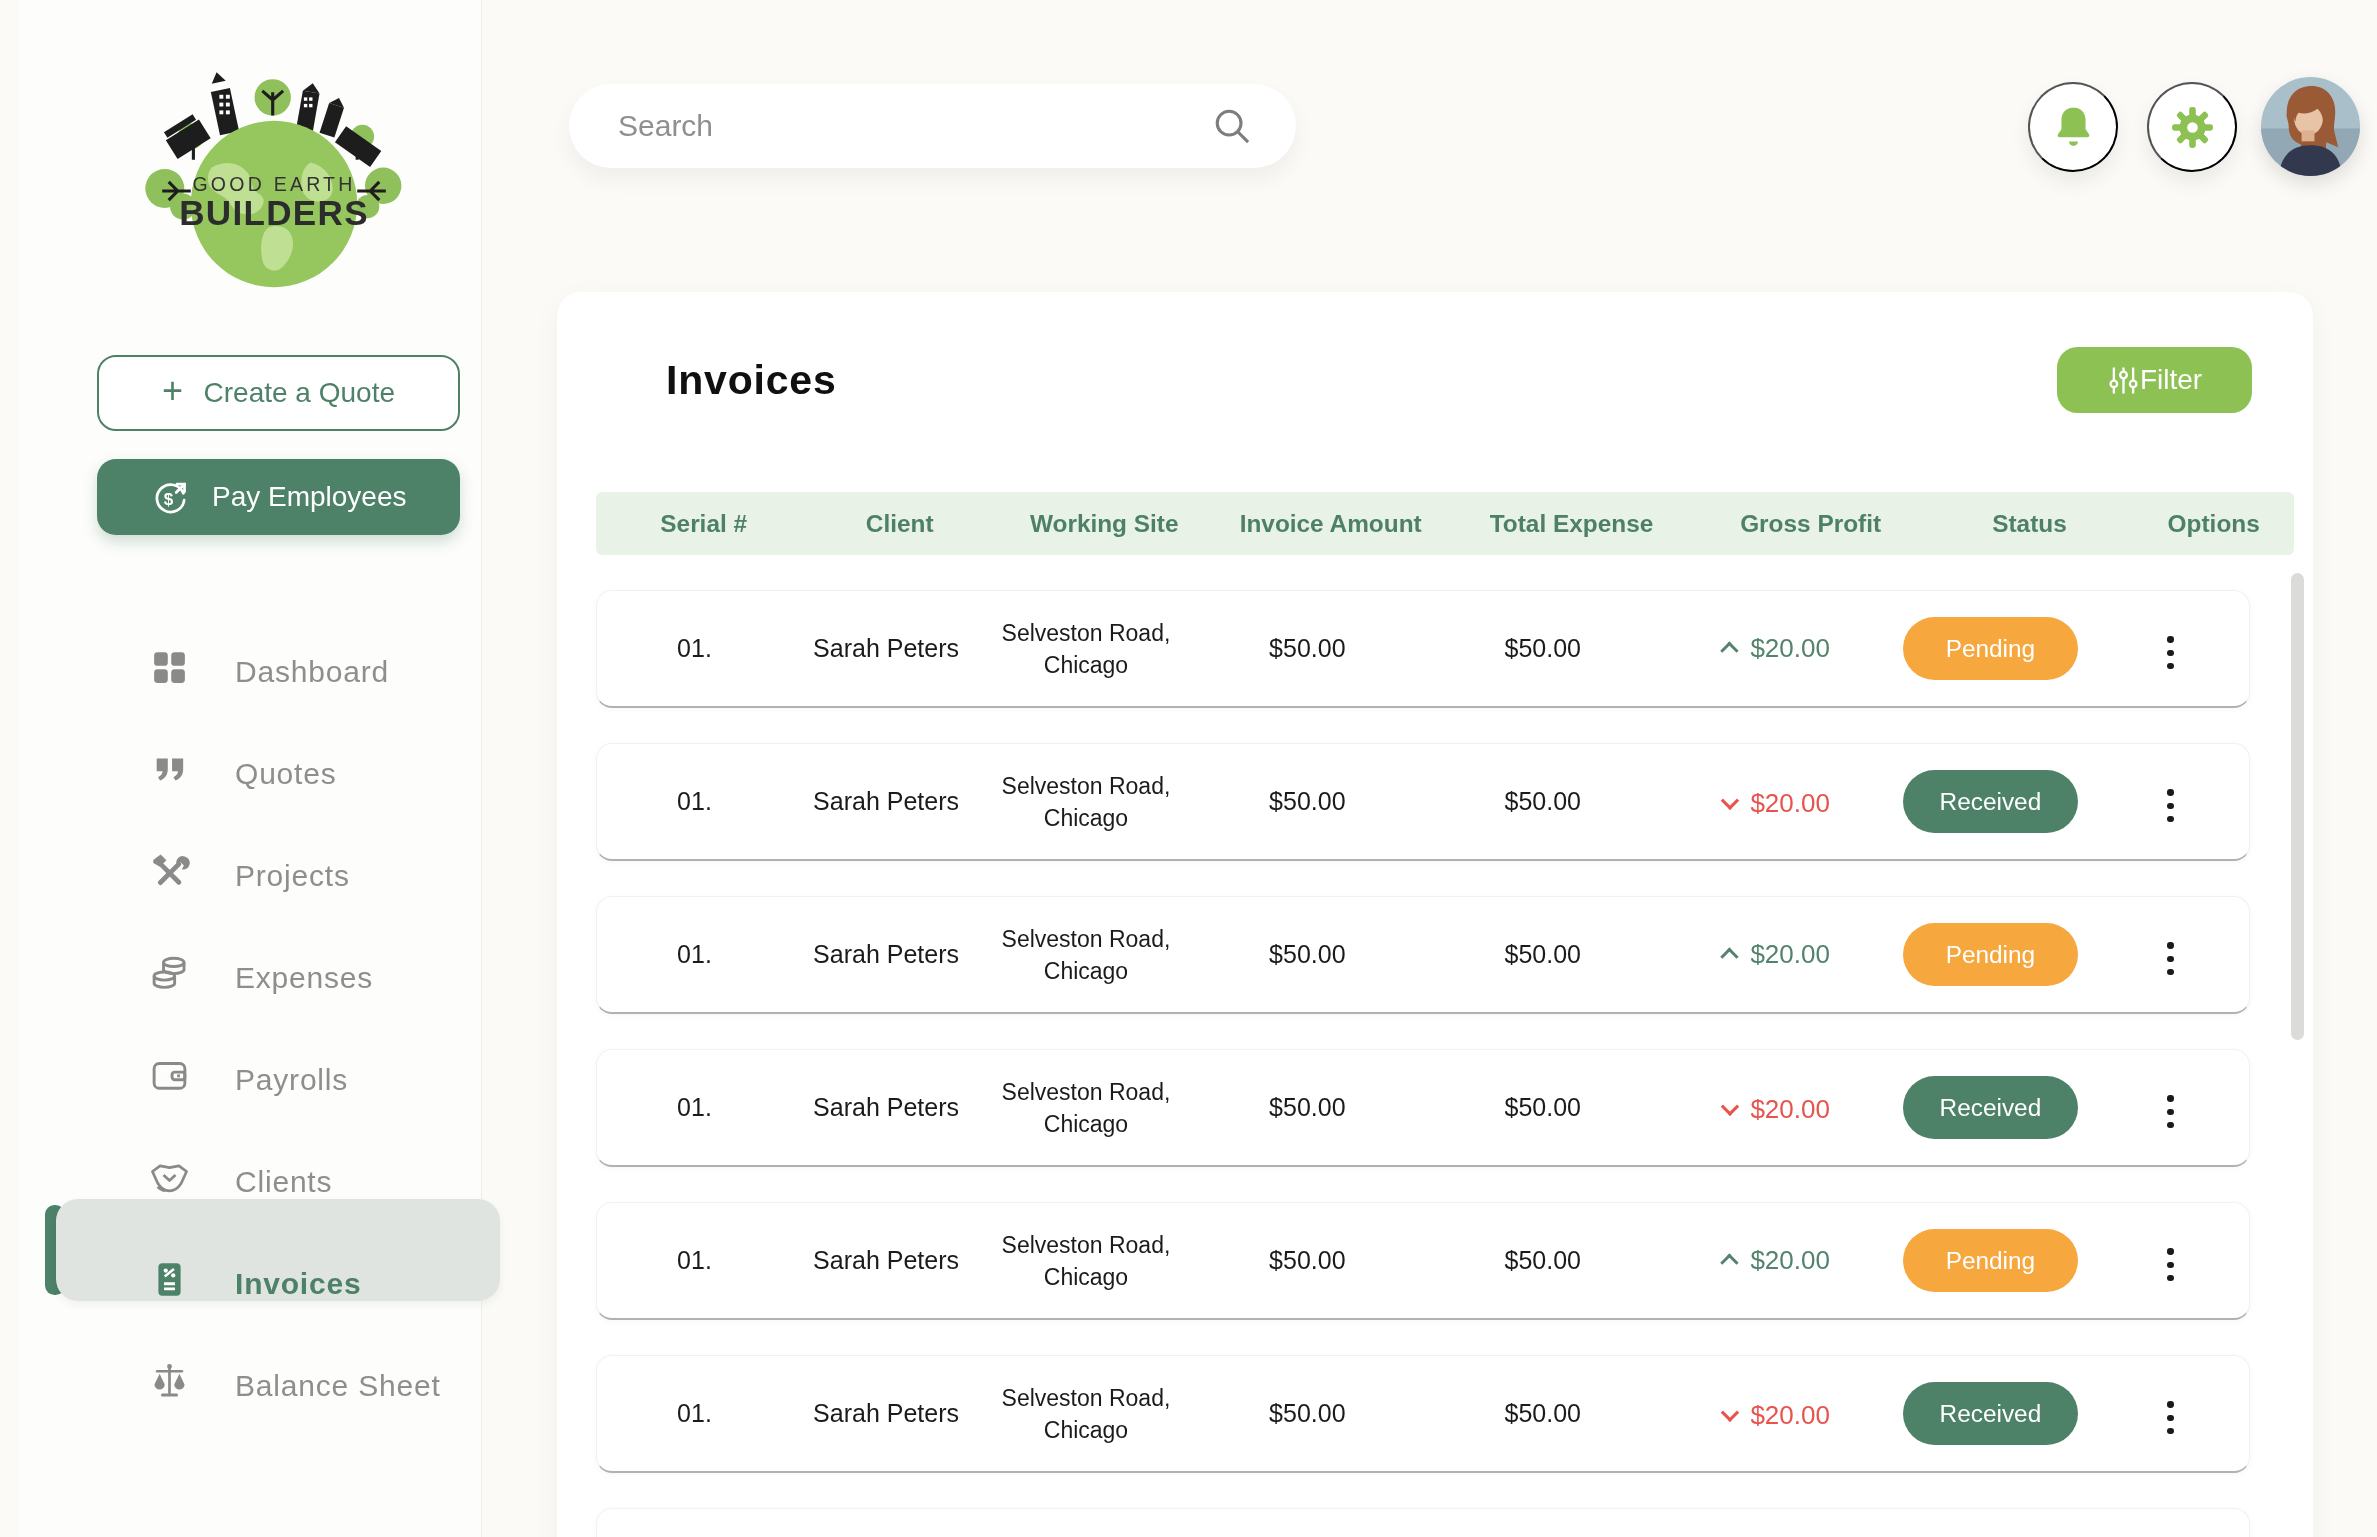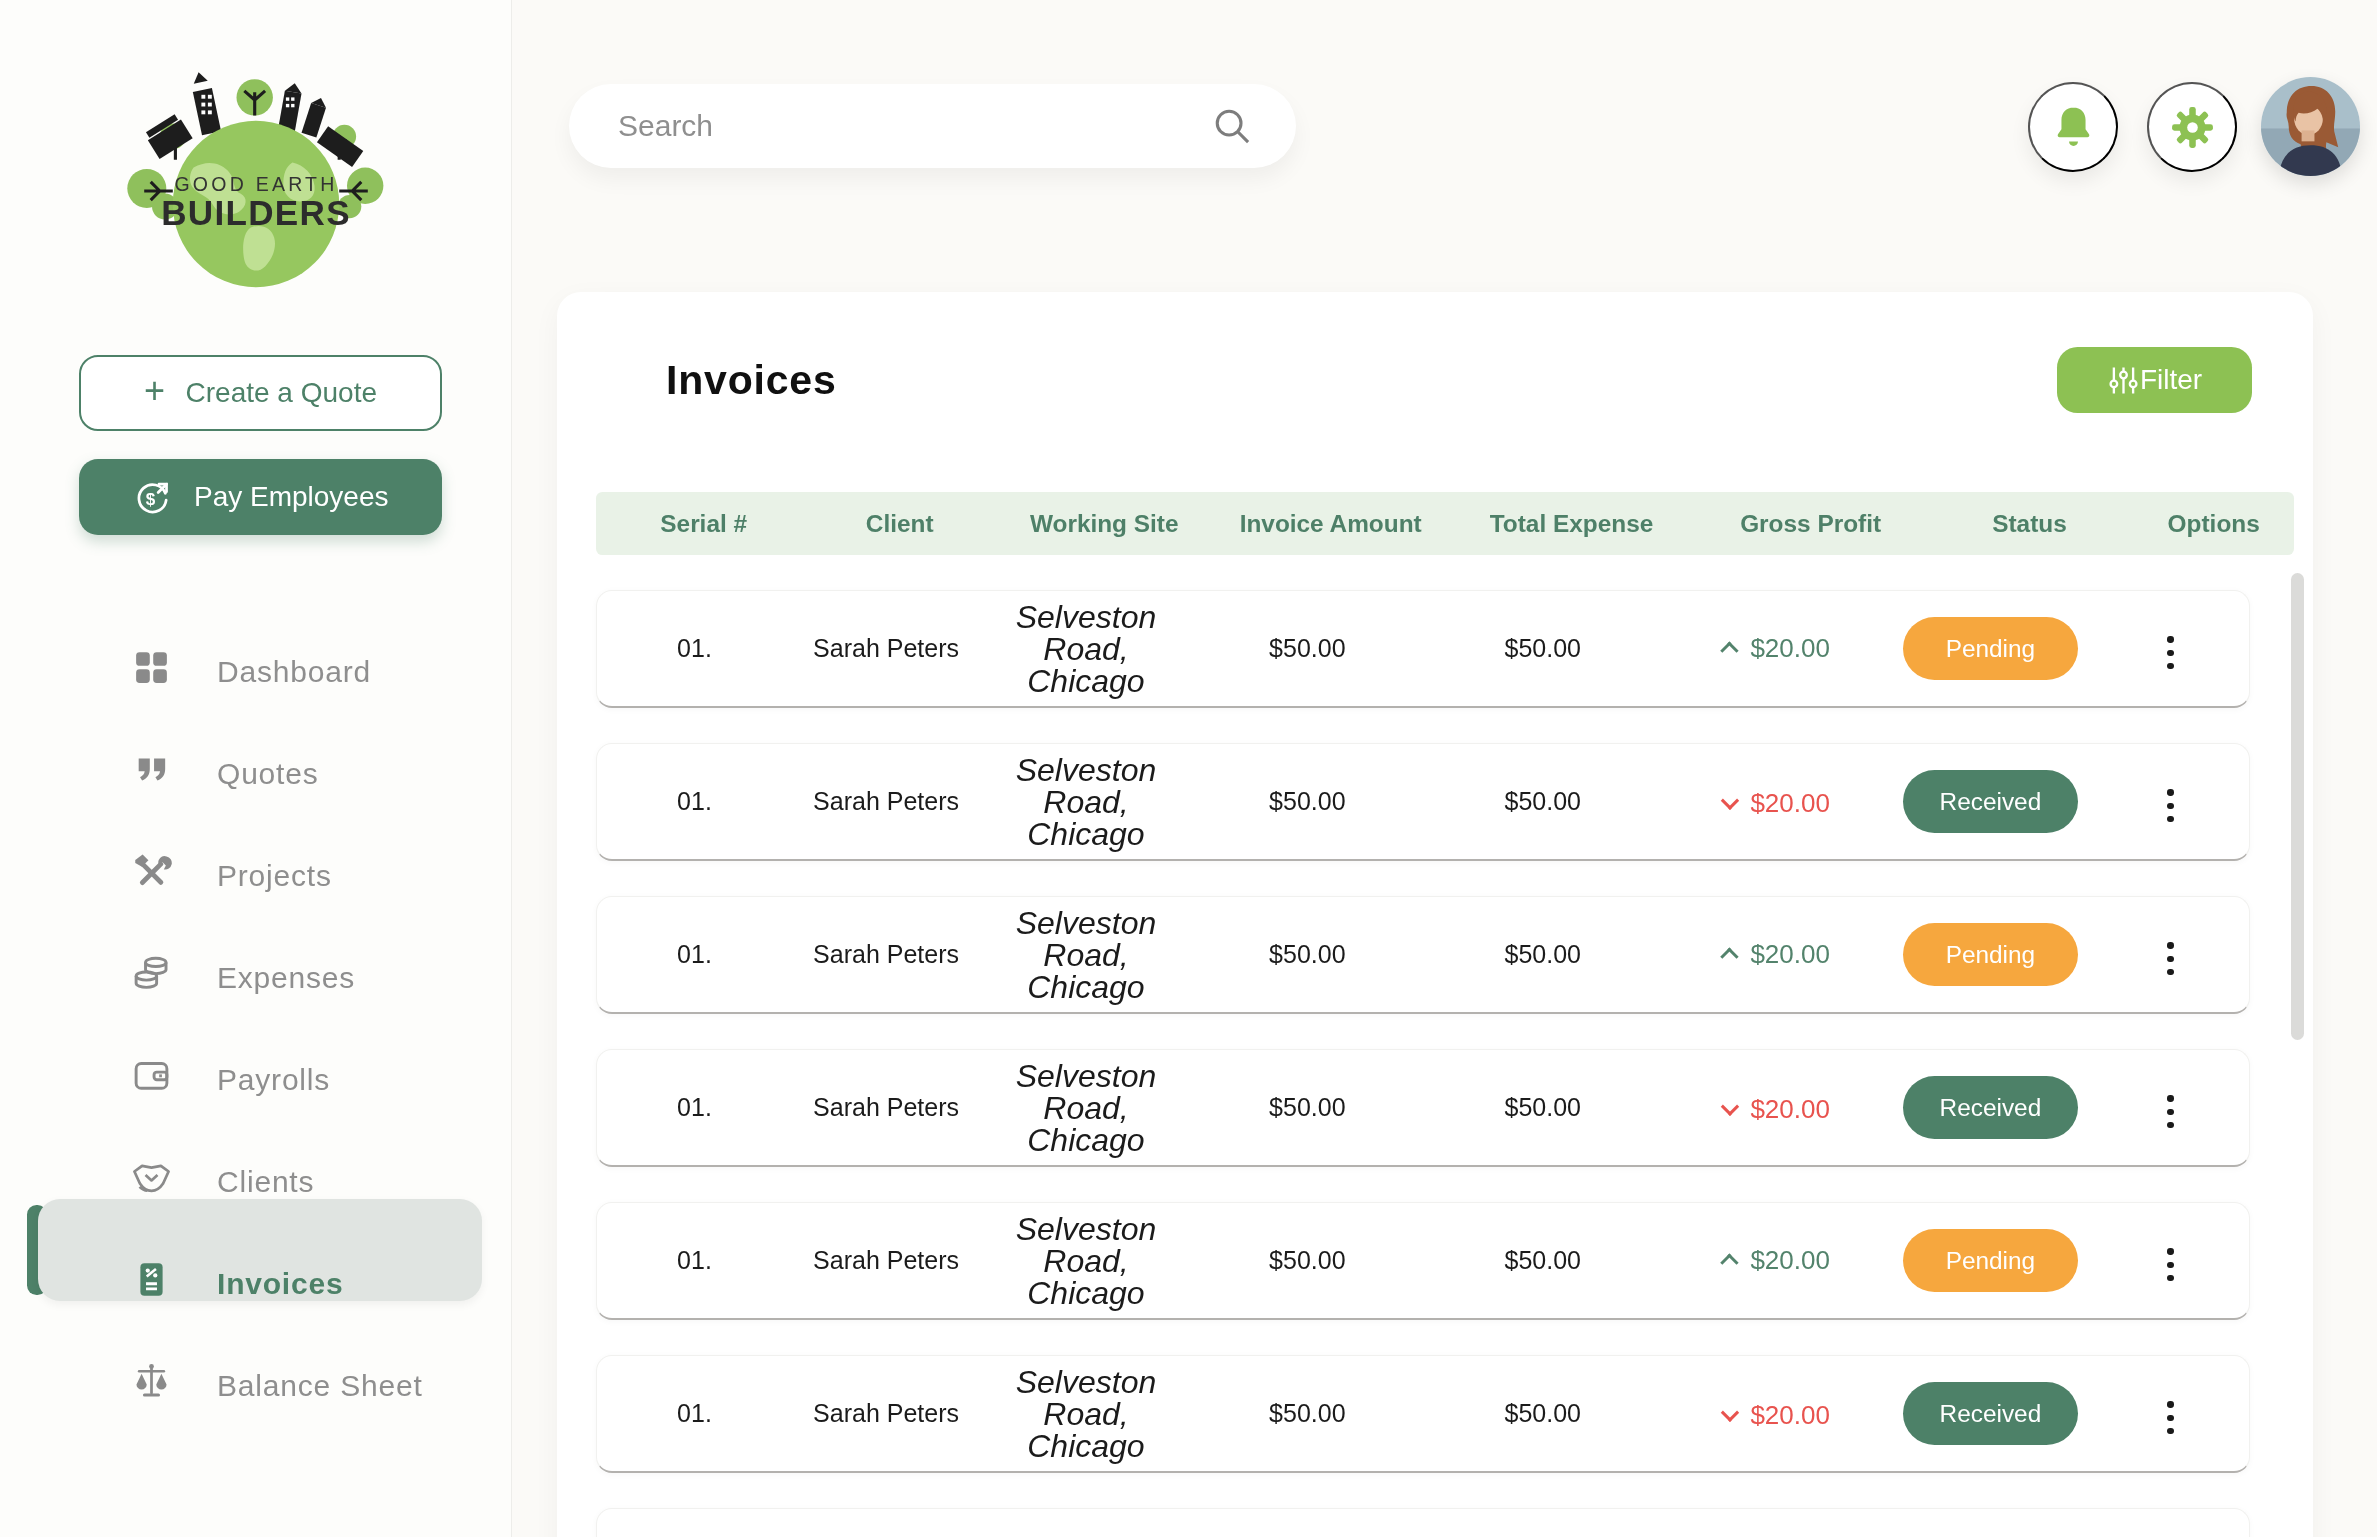--- a/index.html
+++ b/index.html
@@ -1,20 +1,20 @@
 <!DOCTYPE html>
 <html style="font-size:12.6px"><head>
 <meta charset="utf-8">
 <style>
   * { margin:0; padding:0; box-sizing:border-box; }
   html,body { width:2377px; height:1537px; overflow:hidden;
     font-family:"Liberation Sans", sans-serif; background:#fbfaf7; }
 
   
-  .sidebar { position:absolute; left:0; top:0; width:512px; height:1537px;
+  .sidebar { position:absolute; left:18px; top:0; width:464px; height:1537px;
     background:#fdfdfb; border-right:1.6px solid #ededea; z-index:5; }
   .logo-wrap { position:absolute; left:126px; top:61px; width:260px; height:244px; }
   .side-btn { position:absolute; left:79px; width:363px; height:76px; border-radius:19px;
     display:flex; align-items:center; justify-content:center; gap:20.5px;
     font-size:28px; cursor:pointer; }
   .btn-quote { top:355px; background:#fff; border:2.4px solid #4d8168; color:#4d8168; font-weight:500; }
   .btn-quote .plus { font-size:36px; font-weight:500; line-height:1; margin-top:-3.2px; }
   .btn-pay { top:459px; background:#4d8168; border:none; color:#fff; font-weight:500;
     box-shadow:0 6.3px 14px rgba(77,129,104,.25); }
   .btn-pay svg { width:41px; height:41px; }
@@ -70,21 +70,21 @@
     align-items:center;padding-left:8px; }
   .th { text-align:center; font-size:24.4px; font-weight:bold; color:#4e8068; }
 
   .rows { margin:35px 63px 0 39px; }
   .trow { display:grid;
     grid-template-columns:11.8% 11.4% 12.8% 14% 14.5% 13.8% 12.1% 9.7%;
     height:118px; margin-bottom:35px; background:#fff;
     border:0.8px solid #f1f1ef; border-bottom:2.4px solid #b3b1ae; border-radius:16px;
     align-items:center; box-shadow:0 1.6px 6.3px rgba(0,0,0,.03); }
   .td { text-align:center; font-size:25px; color:#1b1b1b; font-weight:500; }
-  .td-site { font-size:32px; line-height:32px;font-style:italic; }
+  .td-site { font-size:23px; line-height:32px; }
   .gross { display:inline-flex; align-items:center; gap:14px; font-size:26px; font-weight:500; }
   .gross.up { color:#53836c; }
   .gross.down { color:#e8534e; }
   .caret { width:13.4px; height:13.4px; border-top:3.2px solid currentColor; border-right:3.2px solid currentColor;
     display:inline-block; margin-top:4.7px; }
   .caret.up { transform:rotate(-45deg); }
   .caret.down { transform:rotate(135deg); margin-top:-6.3px; }
   .pill { display:inline-flex; align-items:center; justify-content:center;
     width:175px; height:63px; border-radius:32px; color:#fff; font-size:24.4px; cursor:pointer; }
   .pill.pending { background:#f6a73e; }

